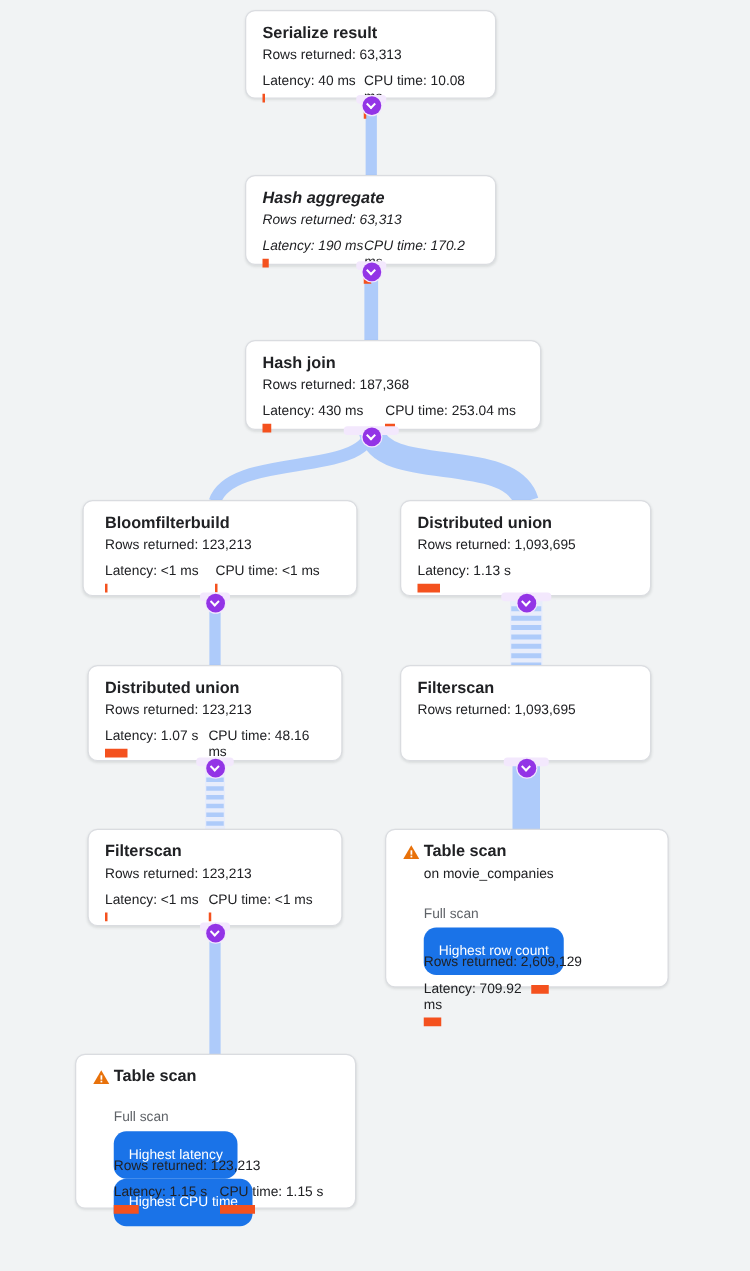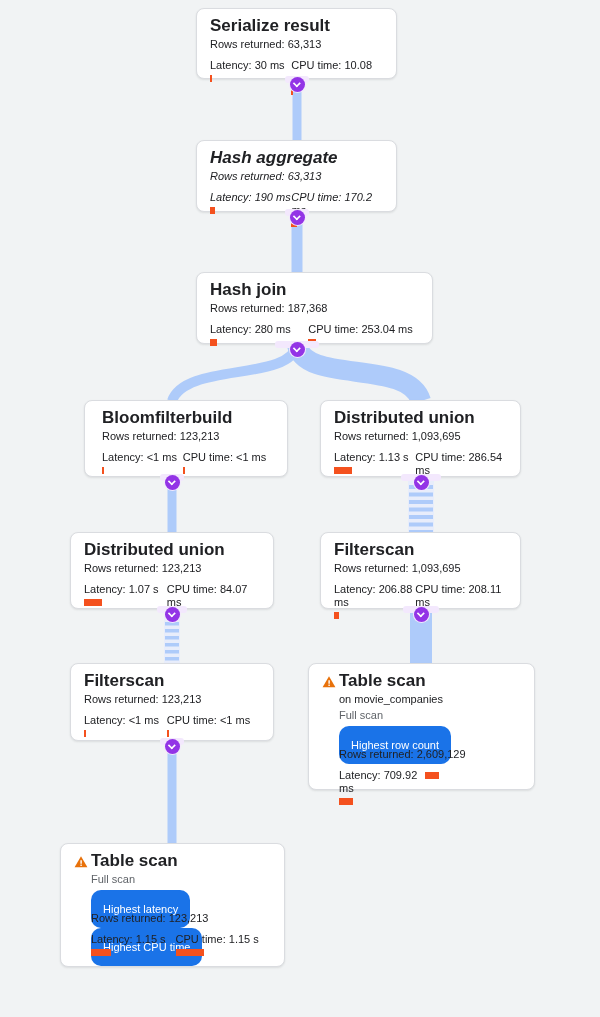--- a/index.html
+++ b/index.html
@@ -17,33 +17,33 @@
   .card{
     position:absolute;
     background:#fff;
     border:1px solid #dadce0;
     border-radius:8px;
     box-shadow:0 1px 2px rgba(60,64,67,.12);
     box-sizing:border-box;
     padding:9px 13px;
     z-index:2;
   }
-  .title{font-size:17px;font-weight:700;line-height:16px;margin-bottom:3px;}
+  .title{font-size:13px;font-weight:700;line-height:16px;margin-bottom:3px;}
   .rows{font-size:11px;line-height:14px;font-weight:500;}
   .metrics{display:flex;margin-top:8px;font-size:11px;font-weight:500;line-height:13px;}
   .metric.left{width:47%;}
   .metric.right{flex:1;}
   .bar{height:7px;margin-top:3px;background:#f4511e;}
   
   .tscan .content{margin-left:17px;}
   .tscan .metrics{margin-left:17px;}
   .warn{position:absolute;left:13px;top:11px;width:14px;height:14px;}
   .on-line{font-size:11px;line-height:14px;}
   .on-line b{font-weight:400;}
-  .scan-type{font-size:11px;line-height:14px;color:#5f6368;margin-top:2px;}
+  .scan-type{font-size:11px;line-height:14px;color:#5f6368;margin-top:18px;}
   .badges{margin:4px 0 3px 0;height:18px;}
   .badge{
     display:inline-block;background:#1a73e8;color:#fff;
     font-size:11px;line-height:14px;padding:12px 12px;
     border-radius:10px;margin-right:8px;
   }
   
   .band{position:absolute;height:7px;background:#f3e8fd;border-radius:3px;z-index:3;}
   .port{
     position:absolute;width:15px;height:15px;border-radius:50%;
@@ -53,21 +53,21 @@
   .chev{position:absolute;left:4px;top:3px;width:6px;height:6px;display:block;}
   .chev::after{
     content:"";position:absolute;left:0;top:0;width:5px;height:5px;
     border-left:2px solid #fff;border-bottom:2px solid #fff;
     transform:rotate(-45deg) scale(.8);transform-origin:40% 60%;
   }
   
   #n0{left:196px;top:8px;width:201px;height:71px;}
   #n1{left:196px;top:140px;width:201px;height:72px;font-style:italic;}
   #n2{left:196px;top:272px;width:237px;height:72px;}
-  #n3{left:84px;top:400px;width:204px;height:77px;padding-left:17px;}
+  #n3{left:66px;top:400px;width:220px;height:77px;padding-left:17px;}
   #n4{left:320px;top:400px;width:201px;height:77px;}
   #n5{left:70px;top:532px;width:204px;height:77px;}
   #n6{left:320px;top:532px;width:201px;height:77px;}
   #n7{left:70px;top:663px;width:204px;height:78px;}
   #n8{left:308px;top:663px;width:227px;height:127px;}
   #n9{left:60px;top:843px;width:225px;height:124px;}
   
   #b1{left:285px;top:76px;width:24px;}
   #b2{left:285px;top:209px;width:24px;}
   #b3{left:275px;top:341px;width:44px;}
@@ -103,21 +103,21 @@
     <line x1="421" y1="485" x2="421" y2="533" stroke-width="24" stroke-dasharray="4 3.5"></line>
     <line x1="421" y1="610" x2="421" y2="664" stroke-width="22"></line>
   </g>
 </svg>
 
 <div class="card" id="n0">
   <div class="title">Serialize result</div>
   <div class="rows">Rows returned: 63,313</div>
   <div class="metrics">
     <div class="metric left">
-      <div>Latency: 30 ms</div>
+      <div>Latency: 40 ms</div>
       <div class="bar" style="width: 2px;"></div>
     </div>
     <div class="metric right">
       <div>CPU time: 10.08 ms</div>
       <div class="bar" style="width: 2px;"></div>
     </div>
   </div>
 </div>
 
 <div class="card" id="n1">
@@ -133,21 +133,21 @@
       <div class="bar" style="width: 6px;"></div>
     </div>
   </div>
 </div>
 
 <div class="card" id="n2">
   <div class="title">Hash join</div>
   <div class="rows">Rows returned: 187,368</div>
   <div class="metrics">
     <div class="metric left">
-      <div>Latency: 280 ms</div>
+      <div>Latency: 430 ms</div>
       <div class="bar" style="width: 7px;"></div>
     </div>
     <div class="metric right">
       <div>CPU time: 253.04 ms</div>
       <div class="bar" style="width: 8px;"></div>
     </div>
   </div>
 </div>
 
 <div class="card" id="n3">
@@ -166,55 +166,41 @@
 </div>
 
 <div class="card" id="n4">
   <div class="title">Distributed union</div>
   <div class="rows">Rows returned: 1,093,695</div>
   <div class="metrics">
     <div class="metric left">
       <div>Latency: 1.13 s</div>
       <div class="bar" style="width: 18px;"></div>
     </div>
-    <div class="metric right">
-      <div>CPU time: 286.54 ms</div>
-      <div class="bar" style="width: 7px;"></div>
-    </div>
   </div>
 </div>
 
 <div class="card" id="n5">
   <div class="title">Distributed union</div>
   <div class="rows">Rows returned: 123,213</div>
   <div class="metrics">
     <div class="metric left">
       <div>Latency: 1.07 s</div>
       <div class="bar" style="width: 18px;"></div>
     </div>
     <div class="metric right">
-      <div>CPU time: 84.07 ms</div>
+      <div>CPU time: 48.16 ms</div>
       <div class="bar" style="width: 2px;"></div>
     </div>
   </div>
 </div>
 
 <div class="card" id="n6">
   <div class="title">Filterscan</div>
   <div class="rows">Rows returned: 1,093,695</div>
-  <div class="metrics">
-    <div class="metric left">
-      <div>Latency: 206.88 ms</div>
-      <div class="bar" style="width: 5px;"></div>
-    </div>
-    <div class="metric right">
-      <div>CPU time: 208.11 ms</div>
-      <div class="bar" style="width: 8px;"></div>
-    </div>
-  </div>
 </div>
 
 <div class="card" id="n7">
   <div class="title">Filterscan</div>
   <div class="rows">Rows returned: 123,213</div>
   <div class="metrics">
     <div class="metric left">
       <div>Latency: &lt;1 ms</div>
       <div class="bar" style="width: 2px;"></div>
     </div>

